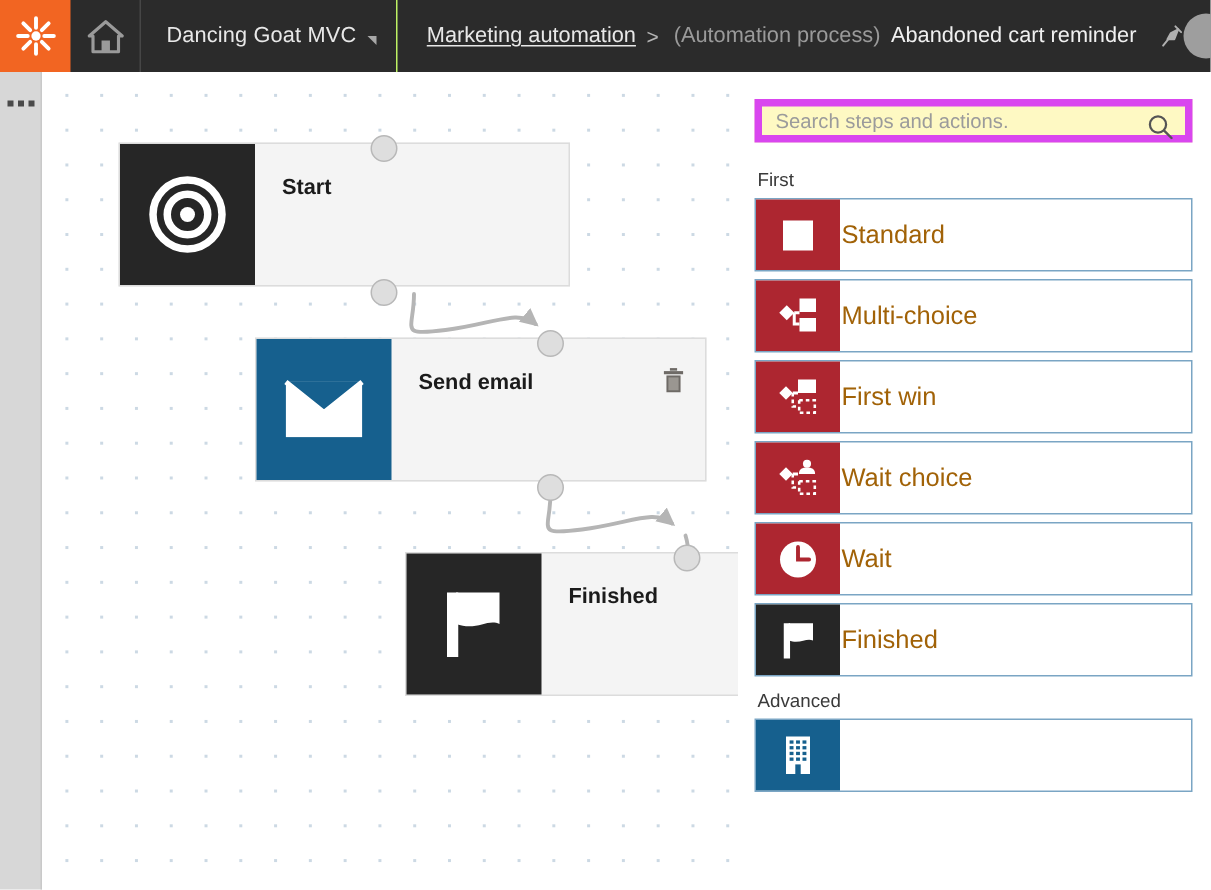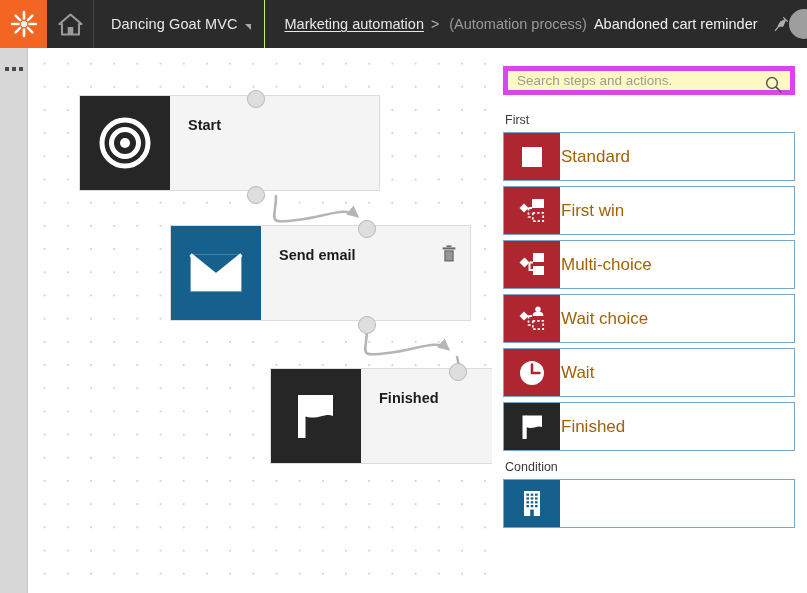--- a/index.html
+++ b/index.html
@@ -329,40 +329,40 @@
         <rect x="1" y="1" width="20" height="20" fill="#ffffff"></rect>
       </svg>
     </div>
     <div class="step-label">Standard</div>
   </div>
 
 
   <div class="step">
     <div class="step-icon red">
       <svg width="28" height="25" viewBox="0 0 28 25">
+        <path d="M6.5 5.5 L11.5 10.5 L6.5 15.5 L1.5 10.5 Z" fill="#ffffff"></path>
+        <rect x="15" y="1" width="11" height="9" fill="#ffffff"></rect>
+        <rect x="15" y="14" width="11" height="9" fill="#ffffff"></rect>
+        <path d="M11.5 10.5 L15 10.5 M11.5 10.5 L11.5 18 L15 18" stroke="#ffffff" stroke-width="2" fill="none"></path>
+      </svg>
+    </div>
+    <div class="step-label">Multi-choice</div>
+  </div>
+
+  <div class="step">
+    <div class="step-icon red">
+      <svg width="28" height="25" viewBox="0 0 28 25">
         <path d="M6 5.5 L10.5 10 L6 14.5 L1.5 10 Z" fill="#ffffff"></path>
         <rect x="14" y="1" width="12" height="9" fill="#ffffff"></rect>
         <rect x="14.8" y="14.8" width="10.4" height="8.4" fill="none" stroke="#ffffff" stroke-width="1.7" stroke-dasharray="2.4 2"></rect>
         <path d="M10.5 10 L14 10" stroke="#ffffff" stroke-width="2" fill="none"></path>
         <path d="M10.5 10 L10.5 19 L14 19" stroke="#ffffff" stroke-width="1.7" fill="none" stroke-dasharray="2.4 2"></path>
       </svg>
     </div>
     <div class="step-label">First win</div>
-  </div>
-
-  <div class="step">
-    <div class="step-icon red">
-      <svg width="28" height="25" viewBox="0 0 28 25">
-        <path d="M6.5 5.5 L11.5 10.5 L6.5 15.5 L1.5 10.5 Z" fill="#ffffff"></path>
-        <rect x="15" y="1" width="11" height="9" fill="#ffffff"></rect>
-        <rect x="15" y="14" width="11" height="9" fill="#ffffff"></rect>
-        <path d="M11.5 10.5 L15 10.5 M11.5 10.5 L11.5 18 L15 18" stroke="#ffffff" stroke-width="2" fill="none"></path>
-      </svg>
-    </div>
-    <div class="step-label">Multi-choice</div>
   </div>
 
   <div class="step">
     <div class="step-icon red">
       <svg width="28" height="25" viewBox="0 0 28 25">
         <path d="M6 5.5 L10.5 10 L6 14.5 L1.5 10 Z" fill="#ffffff"></path>
         <circle cx="20" cy="3.2" r="2.7" fill="#ffffff"></circle>
         <path d="M14.6 10 C14.6 6.5 17 5.6 20 5.6 C23 5.6 25.4 6.5 25.4 10 Z" fill="#ffffff"></path>
         <rect x="14.8" y="14.8" width="10.4" height="8.4" fill="none" stroke="#ffffff" stroke-width="1.7" stroke-dasharray="2.4 2"></rect>
         <path d="M10.5 10 L14 10" stroke="#ffffff" stroke-width="2" fill="none"></path>
@@ -385,21 +385,21 @@
   <div class="step">
     <div class="step-icon dark">
       <svg width="25" height="28" viewBox="0 0 25 28">
         <rect x="2.5" y="2.5" width="4.2" height="23.5" fill="#ffffff"></rect>
         <path d="M5.8 2.5 L22 2.5 L22 14 C 17.5 11.8 13.6 16.8 5.8 14 Z" fill="#ffffff"></path>
       </svg>
     </div>
     <div class="step-label">Finished</div>
   </div>
 
-  <div class="group-label adv">Condition</div>
+  <div class="group-label adv">Advanced</div>
 
   <div class="step">
     <div class="step-icon blue">
       <svg width="22" height="27" viewBox="0 0 22 27">
         <rect x="3" y="1" width="16" height="25" fill="#ffffff"></rect>
         <g fill="#16608e">
           <rect x="5.4" y="3.6" width="2.6" height="2.2"></rect>
             <rect x="9.7" y="3.6" width="2.6" height="2.2"></rect>
             <rect x="14" y="3.6" width="2.6" height="2.2"></rect>
           <rect x="5.4" y="7.4" width="2.6" height="2.2"></rect>

